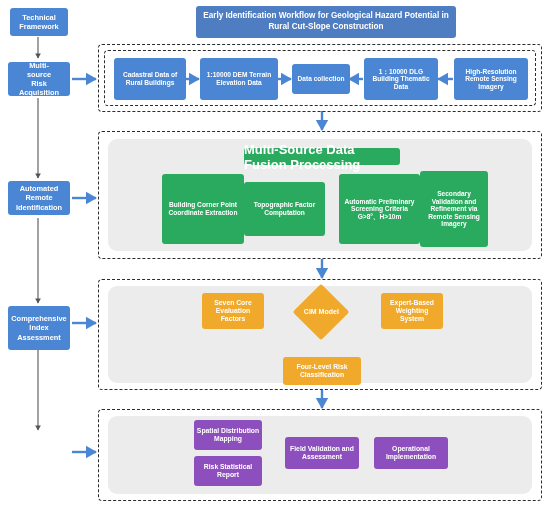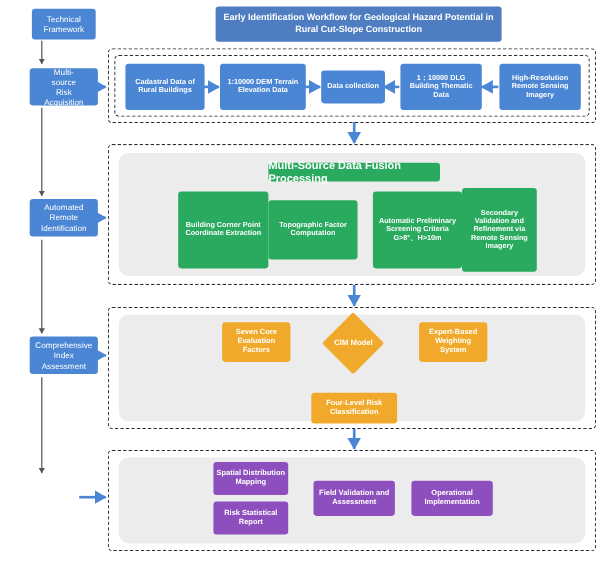--- a/index.html
+++ b/index.html
@@ -1,32 +1,32 @@
 <!DOCTYPE html>
 <html><head>
 <meta charset="utf-8">
 <style>
   html,body{margin:0;padding:0;}
   body{width:550px;height:510px;background:#ffffff;font-family:"Liberation Sans",sans-serif;position:relative;overflow:hidden;}
   .canvas{position:absolute;left:0;top:0;width:550px;height:510px;}
   .abs{position:absolute;box-sizing:border-box;}
   .box{display:flex;align-items:center;justify-content:center;text-align:center;color:#ffffff;border-radius:3px;line-height:1.15;}
   .title-bar{background:#4e7dc2;color:#fff;font-size:8.2px;font-weight:bold;border-radius:3px;padding:16px 6px;display:flex;align-items:center;justify-content:center;text-align:center;line-height:1.3;}
-  .stage{background:#4a86d4;color:#fff;font-size:7.4px;font-weight:normal;border-radius:3px;display:flex;align-items:center;justify-content:center;text-align:center;line-height:1.25;padding:13px;margin-left:19px;}
+  .stage{background:#4a86d4;color:#fff;font-size:7.4px;font-weight:bold;border-radius:3px;display:flex;align-items:center;justify-content:center;text-align:center;line-height:1.25;padding:13px;}
   .panel{background:#ececec;border-radius:9px;}
   .dashed{border:1.4px dashed #2b2b2b;border-radius:4px;background:transparent;}
   .blue{background:#4a86d4;}
   .green{background:#2aaa5f;}
   .orange{background:#f0a92a;}
   .purple{background:#8e4fbe;}
   .bluebox{font-size:6.6px;font-weight:bold;}
   .greenbox{font-size:6.6px;font-weight:bold;}
   .orangebox{font-size:6.8px;font-weight:bold;}
   .purplebox{font-size:6.8px;font-weight:bold;}
-  .banner{background:#2aaa5f;color:#fff;font-size:10px;font-weight:bold;border-radius:3px;display:flex;align-items:center;justify-content:center;}
+  .banner{background:#2aaa5f;color:#fff;font-size:13px;font-weight:bold;border-radius:3px;display:flex;align-items:center;justify-content:center;}
   .diamond{background:#f0a92a;color:#fff;font-size:7px;font-weight:bold;display:flex;align-items:center;justify-content:center;text-align:center;transform:rotate(45deg);border-radius:2px;}
   .diamond span{transform:rotate(-45deg);display:block;line-height:1.15;}
   svg.arrows{position:absolute;left:0;top:0;width:550px;height:510px;pointer-events:none;}
 </style>
 </head>
 <body>
 
 <div class="canvas">
 
   <svg class="arrows" viewBox="0 0 550 510">
@@ -81,21 +81,21 @@
     <line x1="262" y1="470" x2="281" y2="455" stroke="#8e4fbe" stroke-width="2.2" marker-end="url(#apurple)"></line>
     <line x1="359" y1="452" x2="373" y2="452" stroke="#8e4fbe" stroke-width="2.4" marker-end="url(#apurple)"></line>
   </svg>
 
   <div class="abs title-bar" style="left:196px;top:6px;width:260px;height:28px;">Early Identification Workflow for Geological Hazard Potential in Rural Cut-Slope Construction</div>
 
   <div class="abs stage" style="left:10px;top:8px;width:58px;height:28px;">Technical Framework</div>
 
   <div class="abs stage" style="left:8px;top:62px;width:62px;height:34px;">Multi-source Risk Acquisition</div>
   <div class="abs stage" style="left:8px;top:181px;width:62px;height:34px;">Automated Remote Identification</div>
-  <div class="abs stage" style="left:8px;top:306px;width:62px;height:34px;">Comprehensive Index Assessment</div>
+  <div class="abs stage" style="left:8px;top:306px;width:62px;height:44px;">Comprehensive Index Assessment</div>
 
   <div class="abs dashed" style="left:98px;top:44px;width:444px;height:68px;"></div>
   <div class="abs dashed" style="left:104px;top:50px;width:432px;height:56px;"></div>
 
   <div class="abs box blue bluebox" style="left:114px;top:58px;width:72px;height:42px;padding:2px;">Cadastral Data of Rural Buildings</div>
   <div class="abs box blue bluebox" style="left:200px;top:58px;width:78px;height:42px;padding:2px;">1:10000 DEM Terrain Elevation Data</div>
   <div class="abs box blue bluebox" style="left:292px;top:64px;width:58px;height:30px;padding:2px;">Data collection</div>
   <div class="abs box blue bluebox" style="left:364px;top:58px;width:74px;height:42px;padding:2px;">1：10000 DLG Building Thematic Data</div>
   <div class="abs box blue bluebox" style="left:454px;top:58px;width:74px;height:42px;padding:2px;">High-Resolution Remote Sensing Imagery</div>
 

